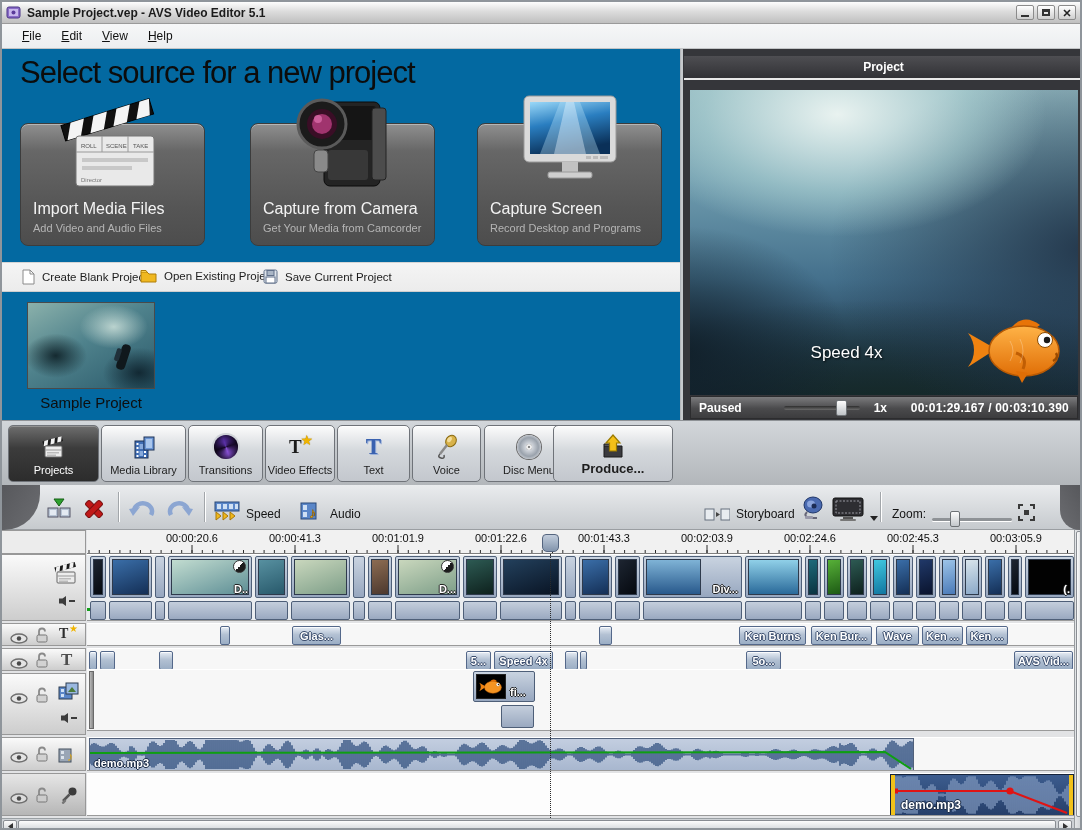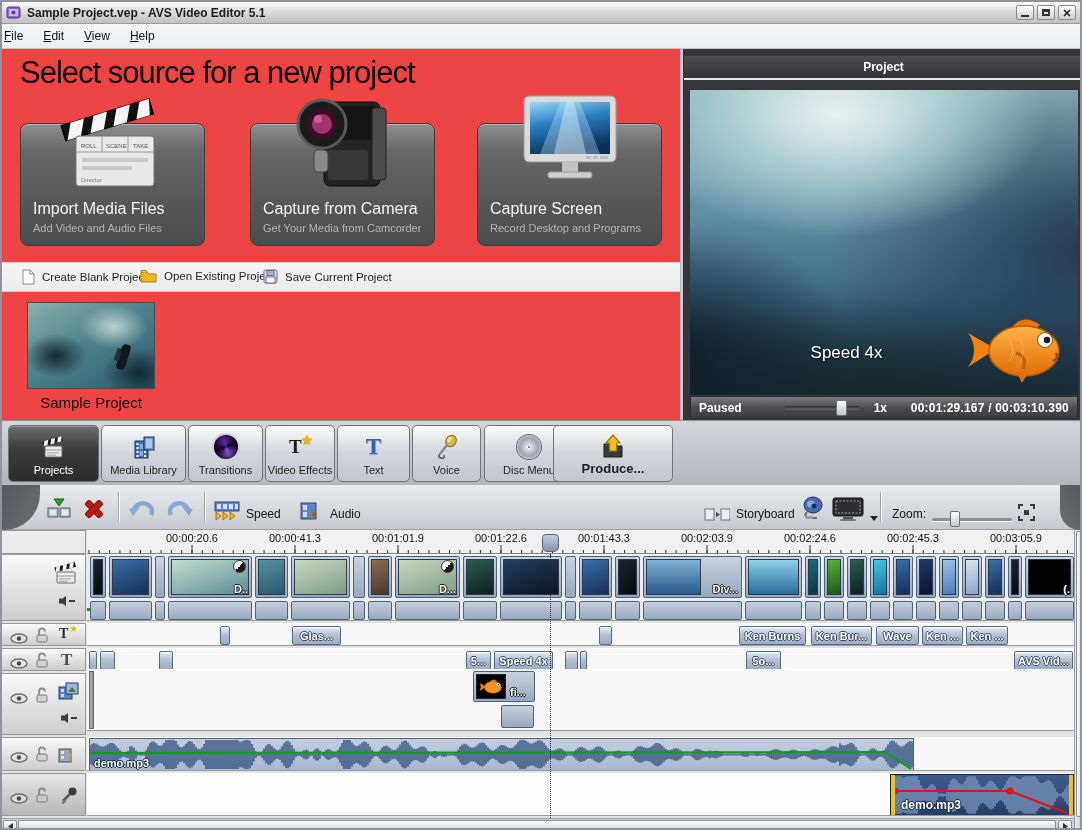--- a/index.html
+++ b/index.html
@@ -5,24 +5,24 @@
 *{margin:0;padding:0;box-sizing:border-box;font-family:"Liberation Sans",sans-serif}
 body{background:#888}
 .app{position:relative;width:1082px;height:830px;background:#c6cacd;overflow:hidden;border:2px solid #8f959b}
 
 .titlebar{position:absolute;left:0;top:0;width:100%;height:22px;background:linear-gradient(#fdfdfd,#dcdcdc 45%,#bfbfbf);display:flex;align-items:center;padding:0 4px;border-bottom:1px solid #9a9a9a}
 .title-text{font-size:12px;font-weight:bold;color:#1b1b1b;margin-left:6px}
 .win-btns{margin-left:auto;display:flex;gap:3px}
 .win-btn{width:18px;height:15px;background:linear-gradient(#ffffff,#cfcfcf);border:1px solid #8b8b8b;border-radius:2px;display:flex;align-items:center;justify-content:center;font-size:10px;line-height:1;color:#222;cursor:default}
 .glyph-min{width:8px;height:2px;background:#333;margin-top:6px}
 .glyph-max{width:8px;height:7px;border:2px solid #333;border-top-width:3px}
-.menubar{position:absolute;left:0;top:22px;width:100%;height:25px;background:linear-gradient(#f6f7f8,#eceef0);border-bottom:1px solid #c2c4c6;display:flex;align-items:center;gap:20px;padding-left:2px;font-size:12px;color:#111}
+.menubar{position:absolute;left:0;top:22px;width:100%;height:25px;background:linear-gradient(#f6f7f8,#eceef0);border-bottom:1px solid #c2c4c6;display:flex;align-items:center;gap:20px;padding-left:20px;font-size:12px;color:#111}
 .menu-item u{text-decoration:underline}
 
-.home{position:absolute;left:0;top:47px;width:679px;height:371px;background:#ef4444;border-right:1px solid #b4b8bc}
+.home{position:absolute;left:0;top:47px;width:679px;height:371px;background:#0369a1;border-right:1px solid #b4b8bc}
 .heading{position:absolute;left:18px;top:6px;font-size:31px;color:#0c0c0c;letter-spacing:-1px}
 .src-card{position:absolute;top:74px;width:185px;height:123px;border-radius:8px;border:1px solid #3c3c3c;background:linear-gradient(#8f8f8f,#676767 22%,#555 70%,#4d4d4d);box-shadow:inset 0 1px 0 rgba(255,255,255,.35)}
 .src-card .src-icon{position:absolute;left:50%;transform:translateX(-50%);top:-36px;width:130px;height:104px;display:flex;align-items:flex-end;justify-content:center}
 .src-title{position:absolute;left:12px;top:76px;font-size:16px;color:#f4f4f4}
 .src-sub{position:absolute;left:12px;top:98px;font-size:11px;color:#b5b5b5}
 .qa-bar{position:absolute;left:0;top:213px;width:100%;height:30px;background:linear-gradient(#f4f4f4,#ececec);border-top:1px solid #d4d4d4;border-bottom:1px solid #cecece}
 .qa-item{position:absolute;top:6px;display:flex;align-items:center;gap:7px;font-size:11.5px;color:#1c1c1c;cursor:default}
 .recent-thumb{position:absolute;left:25px;top:253px;width:128px;height:87px;border:1px solid #4a4a4a;background:
  radial-gradient(ellipse 55px 35px at 68% 28%,rgba(205,225,218,.85),transparent 62%),
  radial-gradient(ellipse 48px 34px at 22% 62%,rgba(10,26,32,.85),transparent 65%),

